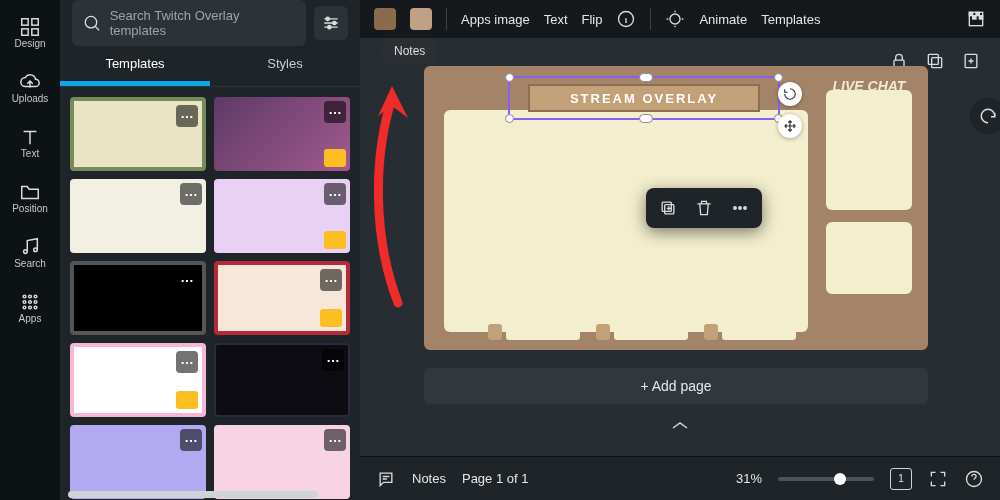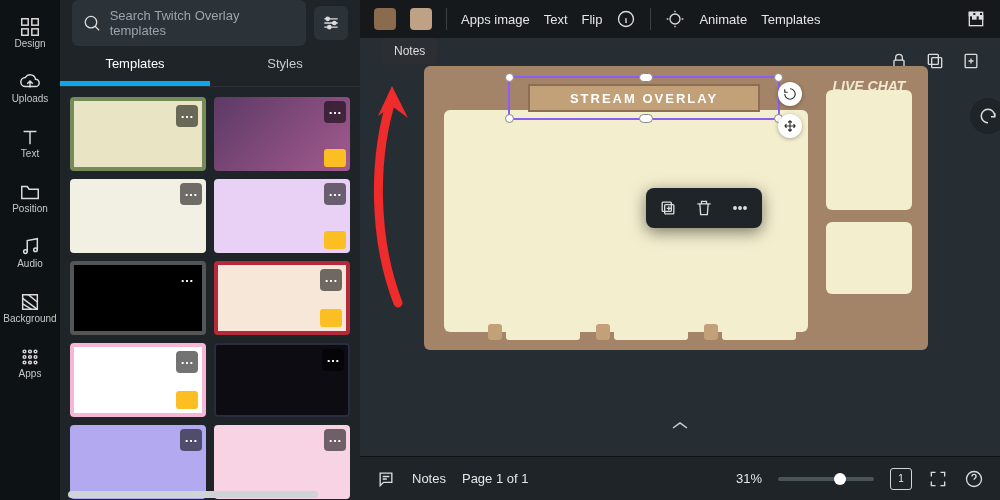--- a/index.html
+++ b/index.html
@@ -84,28 +84,21 @@
           <path d="M3 6h6l2 3h10v10H3z"></path>
         </svg>
       <span>Position</span>
     </div>
     <div class="rail-item">
       <svg viewBox="0 0 24 24">
           <path d="M9 17V5l11-2v12"></path>
           <circle cx="7" cy="17" r="2"></circle>
           <circle cx="18" cy="15" r="2"></circle>
         </svg>
-      <span>Audio</span>
-    </div>
-    <div class="rail-item">
-      <svg viewBox="0 0 24 24">
-          <path d="M4 4h16v16H4z"></path>
-          <path d="M4 8l16 12M4 14l10 6M10 4l10 8"></path>
-        </svg>
-      <span>Background</span>
+      <span>Search</span>
     </div>
     <div class="rail-item">
       <svg viewBox="0 0 24 24">
           <circle cx="6" cy="6" r="1.5"></circle>
           <circle cx="12" cy="6" r="1.5"></circle>
           <circle cx="18" cy="6" r="1.5"></circle>
           <circle cx="6" cy="12" r="1.5"></circle>
           <circle cx="12" cy="12" r="1.5"></circle>
           <circle cx="18" cy="12" r="1.5"></circle>
           <circle cx="6" cy="18" r="1.5"></circle>
@@ -285,20 +278,23 @@
             <path d="M21 12a9 9 0 10-9 9"></path>
             <path d="M21 8v5h-5"></path>
           </svg>
         </div>
 
       <svg class="arrow" viewBox="0 0 50 230">
           <path d="M30 225 C 5 160 5 80 24 20" stroke="#ef2b2b" stroke-width="9" fill="none" stroke-linecap="round"></path>
           <path d="M24 8 L10 38 L24 28 L40 40 Z" fill="#ef2b2b"></path>
         </svg>
 
+      <div class="addpg">
+          <span>+ Add page</span>
+        </div>
       <div class="pager-handle"><svg width="18" height="10" viewBox="0 0 18 10" fill="none" stroke="#cfd4d8" stroke-width="1.5">
             <path d="M2 8l7-5 7 5"></path>
           </svg></div>
     </div>
 
     <div class="footer">
       <svg class="tb-ic" viewBox="0 0 24 24">
           <path d="M5 5h14v11H9l-4 4z"></path>
           <path d="M8 9h8M8 12h5"></path>
         </svg>

